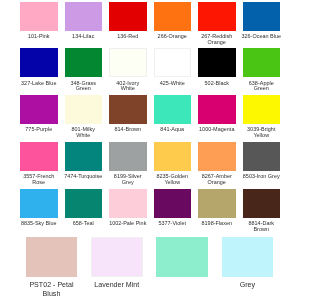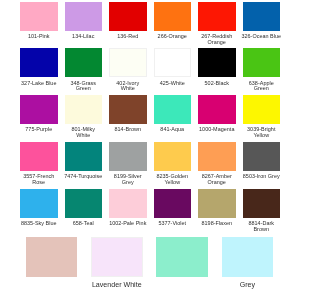--- a/index.html
+++ b/index.html
@@ -234,25 +234,29 @@
         <div class="chip" title="8814-Dark Brown" style="background: rgb(72, 39, 26);"></div>
         <div class="chip-label">
           <div class="lbl-line">8814-Dark</div>
           <div class="lbl-line">Brown</div>
         </div>
       </div>
     </div>
   <div class="pst-grid">
       <div class="pst-cell">
         <div class="pst-chip" title="PST02 - Petal Blush" style="background: rgb(228, 195, 186);"></div>
+        <div class="pst-label">
+          <div class="lbl-line">PST02 - Petal</div>
+          <div class="lbl-line">Blush</div>
+        </div>
       </div>
       <div class="pst-cell">
         <div class="pst-chip bordered" title="PST03 - Lavender Grey" style="background: rgb(247, 228, 250);"></div>
         <div class="pst-label">
-          <div class="lbl-line">Lavender White</div>
+          <div class="lbl-line">Lavender Mint</div>
         </div>
       </div>
       <div class="pst-cell">
         <div class="pst-chip" title="PST04 - Mint Cream" style="background: rgb(140, 238, 204);"></div>
       </div>
       <div class="pst-cell">
         <div class="pst-chip" title="PST05 - Ice Blue" style="background: rgb(191, 244, 253);"></div>
         <div class="pst-label">
           <div class="lbl-line">Grey</div>
         </div>

